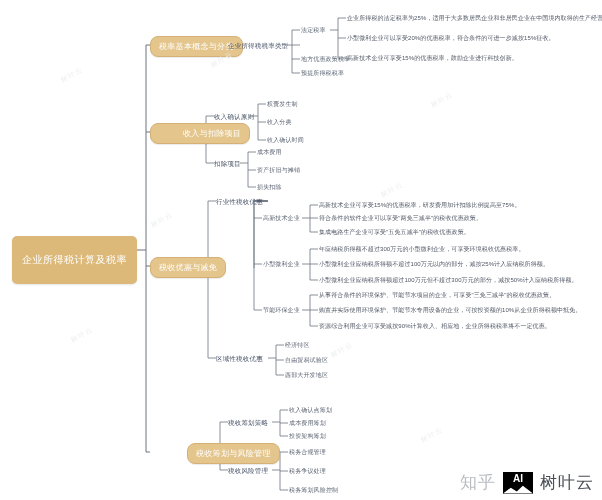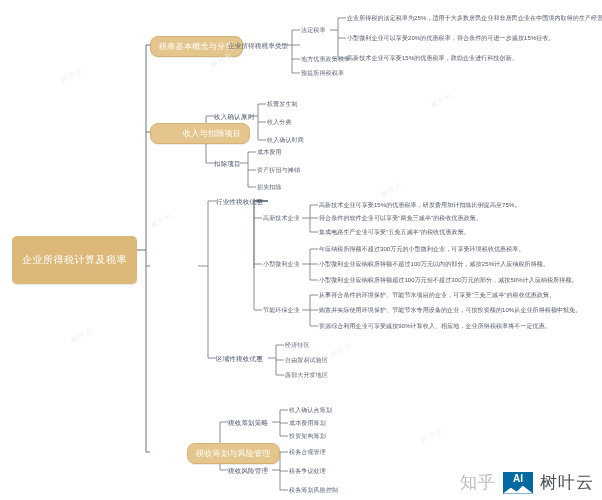--- a/index.html
+++ b/index.html
@@ -48,21 +48,21 @@
     position:absolute;color:#eceef0;font-size:7px;
     transform:rotate(-30deg);user-select:none;letter-spacing:1px;
   }
   
   .brand{
     position:absolute;right:8px;bottom:6px;
     display:flex;align-items:center;gap:7px;
   }
   .brand .zhihu{color:#b9bdc2;font-size:17px;letter-spacing:1px;}
   .brand .ailogo{
-    width:30px;height:22px;background:#0369a1;border-radius:0;
+    width:30px;height:22px;background:#000000;border-radius:0;
     position:relative;overflow:hidden;display:flex;align-items:flex-start;
     justify-content:center;
   }
   .brand .ailogo .ai{
     color:#ffffff;font-size:10px;font-weight:bold;line-height:11px;
     margin-top:1px;letter-spacing:0;
   }
   .brand .ailogo .mount{
     position:absolute;bottom:0;left:0;width:100%;height:9px;
     background:#ffffff;
@@ -149,20 +149,21 @@
   <div class="node sub" style="left:214px;top:159px;">扣除项目</div>
 
   <div class="node leaf" style="left:267px;top:100px;">权责发生制</div>
   <div class="node leaf" style="left:267px;top:118px;">收入分类</div>
   <div class="node leaf" style="left:267px;top:136px;">收入确认时间</div>
 
   <div class="node leaf" style="left:257px;top:148px;">成本费用</div>
   <div class="node leaf" style="left:257px;top:166px;">资产折旧与摊销</div>
   <div class="node leaf" style="left:257px;top:183px;">损失扣除</div>
 
+  <div class="node branch" style="left:150px;top:257px;">税收优惠与减免</div>
   <div class="node sub" style="left:216px;top:197px;">行业性税收优惠</div>
   <div class="node sub" style="left:216px;top:354px;">区域性税收优惠</div>
 
   <div class="node leaf" style="left:263px;top:214px;">高新技术企业</div>
   <div class="node leaf" style="left:263px;top:260px;">小型微利企业</div>
   <div class="node leaf" style="left:263px;top:306px;">节能环保企业</div>
 
   <div class="node detail" style="left:319px;top:201px;">高新技术企业可享受15%的优惠税率，研发费用加计扣除比例提高至75%。</div>
   <div class="node detail" style="left:319px;top:214px;">符合条件的软件企业可以享受"两免三减半"的税收优惠政策。</div>
   <div class="node detail" style="left:319px;top:228px;">集成电路生产企业可享受"五免五减半"的税收优惠政策。</div>

